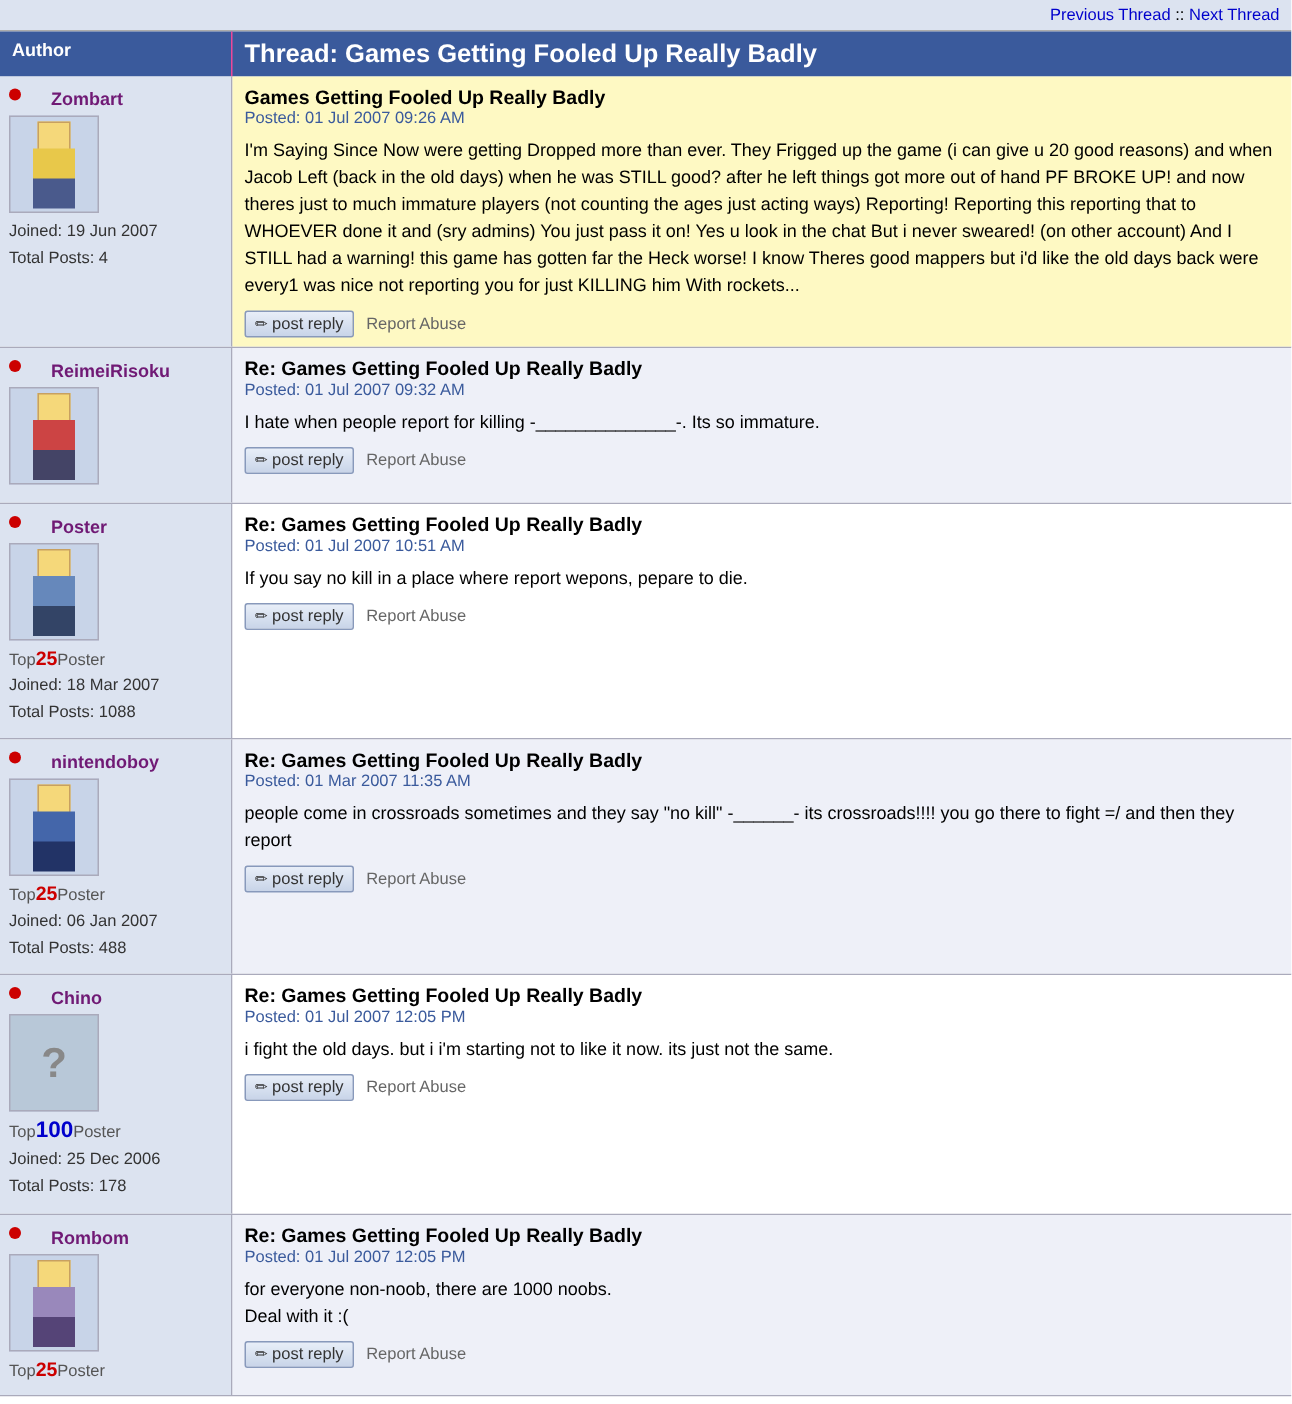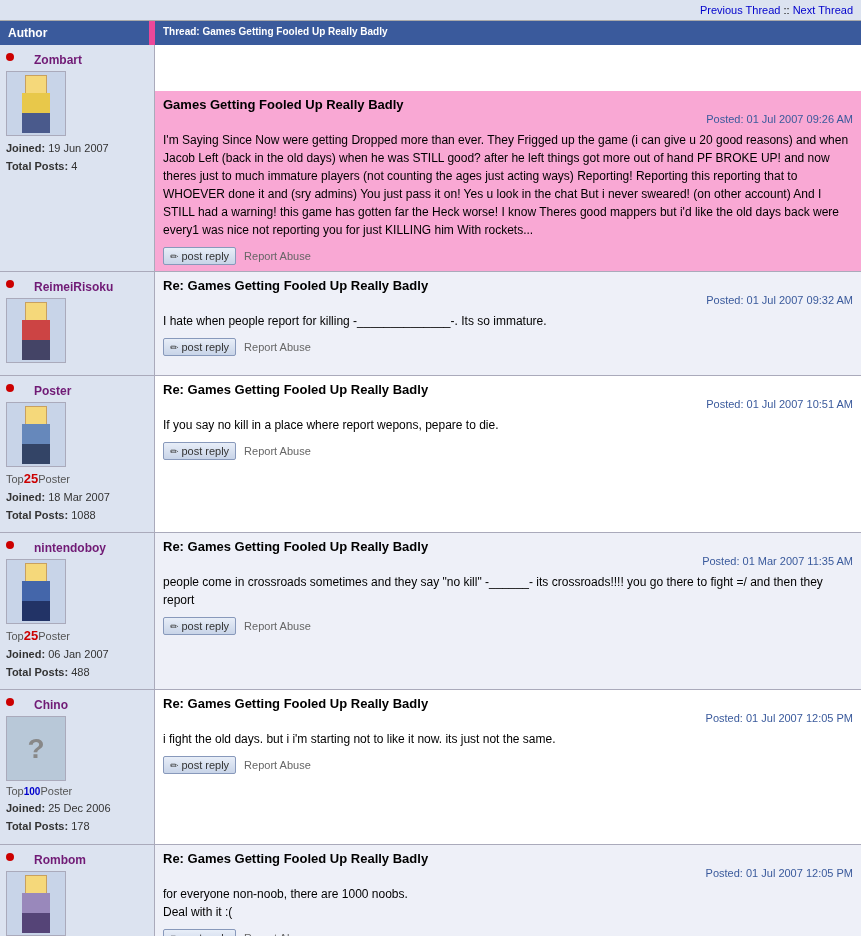--- a/index.html
+++ b/index.html
@@ -27,27 +27,27 @@
       background: #3a5a9c;
       color: #fff;
       display: flex;
     }
     .thread-header .col-author {
       width: 155px;
       min-width: 155px;
       padding: 5px 8px;
       font-weight: bold;
       font-size: 12px;
-      border-right: 6px solid #ec4899;
+      border-right: 1px solid #ec4899;
     }
     .thread-header .col-thread {
       flex: 1;
       padding: 5px 8px;
       font-weight: bold;
-      font-size: 10px;
+      font-size: 17px;
     }
 
     .post-row {
       display: flex;
       border-bottom: 1px solid #aab;
     }
     .post-row:nth-child(odd) .col-content {
       background: #fff;
     }
     .post-row:nth-child(even) .col-content {
@@ -99,48 +99,47 @@
     }
     .top25-badge .top-text { color: #555; }
     .top25-badge .num { color: #cc0000; font-weight: bold; font-size: 13px; }
     .top25-badge .poster-text { color: #555; }
 
     .top100-badge {
       font-size: 11px;
       margin: 2px 0;
     }
     .top100-badge .top-text { color: #555; }
-    .top100-badge .num { color: #0000cc; font-weight: bold; font-size: 10px; }
+    .top100-badge .num { color: #0000cc; font-weight: bold; font-size: 15px; }
     .top100-badge .poster-text { color: #555; }
 
     .author-info {
       font-size: 11px;
       color: #333;
       margin-top: 3px;
       line-height: 1.6;
     }
-    .author-info strong { font-weight: bold; }
+    .author-info strong { font-weight: normal; }
 
     .col-content {
       flex: 1;
       padding: 6px 8px;
     }
 
     .post-title {
       font-weight: bold;
       font-size: 13px;
       color: #000;
       margin-bottom: 1px;
     }
 
     .post-date {
       font-size: 11px;
       color: #3a5a9c;
       margin-bottom: 6px;
-      text-align: right;
     }
 
     .post-body {
       font-size: 12px;
       line-height: 1.5;
       color: #000;
       margin-bottom: 8px;
     }
 
     .post-actions {
@@ -193,21 +192,21 @@
         </div>
         <div class="avatar-box" style="position: relative; overflow: hidden; align-items: flex-end; justify-content: center;">
           <div style="position: relative; width: 38px; height: 60px;">
             <div style="width: 22px; height: 20px; background: rgb(245, 216, 122); position: absolute; top: 0px; left: 8px; border: 1px solid rgb(200, 160, 96);"></div>
             <div style="width: 28px; height: 22px; background: rgb(232, 200, 74); position: absolute; top: 18px; left: 5px;"></div>
             <div style="width: 28px; height: 20px; background: rgb(74, 90, 140); position: absolute; top: 38px; left: 5px;"></div>
           </div>
         </div>
         <div class="author-info"><span><strong>Joined:</strong> 19 Jun 2007</span><br><span><strong>Total Posts:</strong> 4</span></div>
       </div>
-      <div class="col-content" style="background: #f9a8d4; margin-top: 46px;">
+      <div class="col-content" style="background: #fef9c3;">
         <div class="post-title">Games Getting Fooled Up Really Badly</div>
         <div class="post-date">Posted: 01 Jul 2007 09:26 AM</div>
         <div class="post-body">I'm Saying Since Now were getting Dropped more than ever. They Frigged up the game (i can give u 20 good reasons) and when Jacob Left (back in the old days) when he was STILL good? after he left things got more out of hand PF BROKE UP! and now theres just to much immature players (not counting the ages just acting ways) Reporting! Reporting this reporting that to WHOEVER done it and (sry admins) You just pass it on! Yes u look in the chat But i never sweared! (on other account) And I STILL had a warning! this game has gotten far the Heck worse! I know Theres good mappers but i'd like the old days back were every1 was nice not reporting you for just KILLING him With rockets...</div>
         <div class="post-actions">
           <button class="reply-btn">
             <span style="font-size: 10px;">✏</span>
             <span>post reply</span>
           </button>
           <a class="report-link" href="#">Report Abuse</a>
         </div>

